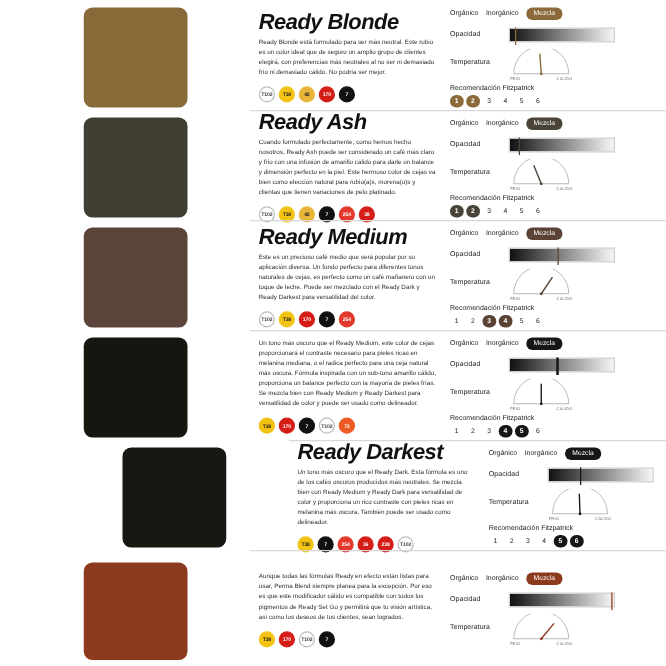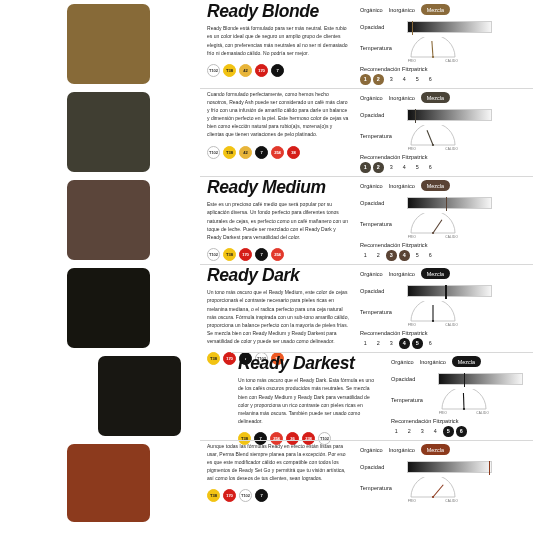--- a/index.html
+++ b/index.html
@@ -11,21 +11,21 @@
     overflow: hidden;
   }
   #sheet {
     position: relative;
     width: 533px; height: 533px;
     background: #ffffff;
   }
   .product-row {
     position: relative;
     display: flex;
-    align-items: flex-start;
+    align-items: center;
     width: 533px;
     padding: 0;
   }
   .divider {
     position: absolute;
     left: 200px; right: 0;
     top: 0;
     height: 1px;
     background: #d8d8d8;
   }
@@ -226,20 +226,21 @@
           <div class="fitz">6</div>
         </div>
       </div>
     </div>
     <div class="product-row" style="height: 88px;">
       <div class="divider"></div>
       <div class="swatch-cell">
         <div class="swatch" style="background: rgb(64, 62, 50); height: 80px;"></div>
       </div>
       <div class="info-cell">
+        <div class="prod-title">Ready Ash</div>
         <p class="prod-desc">Cuando formulado perfectamente, como hemos hecho nosotros, Ready Ash puede ser considerado un café más claro y frío con una infusión de amarillo cálido para darle un balance y dimensión perfecto en la piel. Este hermoso color de cejas va bien como elección natural para rubio(a)s, morena(o)s y clientas que tienen variaciones de pelo platinado.</p>
         <div class="badges">
           <div class="badge" style="background: rgb(255, 255, 255); color: rgb(58, 58, 58); border: 0.7px solid rgb(189, 189, 189);">T102</div>
           <div class="badge" style="background: rgb(242, 195, 19); color: rgb(26, 26, 26); border: 0.7px solid rgb(242, 195, 19);">T38</div>
           <div class="badge" style="background: rgb(232, 181, 58); color: rgb(26, 26, 26); border: 0.7px solid rgb(232, 181, 58);">42</div>
           <div class="badge" style="background: rgb(17, 17, 17); color: rgb(255, 255, 255); border: 0.7px solid rgb(17, 17, 17);">7</div>
           <div class="badge" style="background: rgb(226, 57, 44); color: rgb(255, 255, 255); border: 0.7px solid rgb(226, 57, 44);">254</div>
           <div class="badge" style="background: rgb(213, 29, 24); color: rgb(255, 255, 255); border: 0.7px solid rgb(213, 29, 24);">38</div>
         </div>
       </div>
@@ -328,21 +329,20 @@
           <div class="fitz">6</div>
         </div>
       </div>
     </div>
     <div class="product-row" style="height: 88px;">
       <div class="divider"></div>
       <div class="swatch-cell">
         <div class="swatch" style="background: rgb(22, 21, 15); height: 80px;"></div>
       </div>
       <div class="info-cell">
-        <div class="prod-title">Ready Dark</div>
         <p class="prod-desc">Un tono más oscuro que el Ready Medium, este color de cejas proporcionará el contraste necesario para pieles ricas en melanina mediana, o el radica perfecto para una ceja natural más oscura. Fórmula inspirada con un sub-tono amarillo cálido, proporciona un balance perfecto con la mayoría de pieles frías. Se mezcla bien con Ready Medium y Ready Darkest para versatilidad de color y puede ser usado como delineador.</p>
         <div class="badges">
           <div class="badge" style="background: rgb(242, 195, 19); color: rgb(26, 26, 26); border: 0.7px solid rgb(242, 195, 19);">T38</div>
           <div class="badge" style="background: rgb(213, 29, 24); color: rgb(255, 255, 255); border: 0.7px solid rgb(213, 29, 24);">170</div>
           <div class="badge" style="background: rgb(17, 17, 17); color: rgb(255, 255, 255); border: 0.7px solid rgb(17, 17, 17);">7</div>
           <div class="badge" style="background: rgb(255, 255, 255); color: rgb(58, 58, 58); border: 0.7px solid rgb(189, 189, 189);">T102</div>
           <div class="badge" style="background: rgb(238, 90, 36); color: rgb(255, 255, 255); border: 0.7px solid rgb(238, 90, 36);">73</div>
         </div>
       </div>
       <div class="spec-cell">

